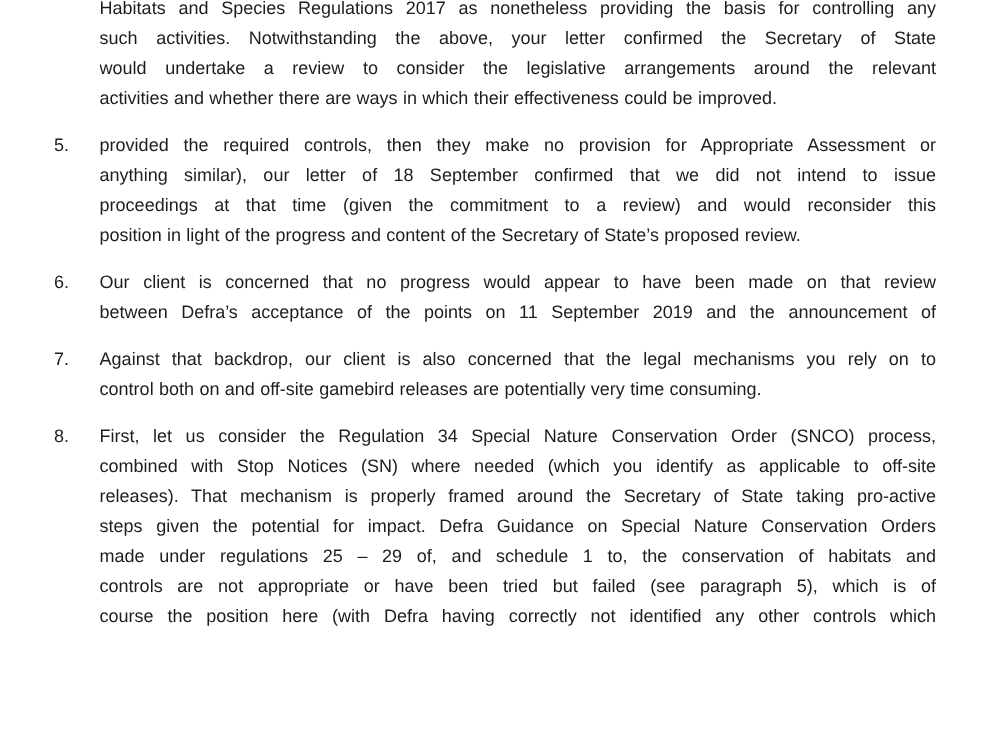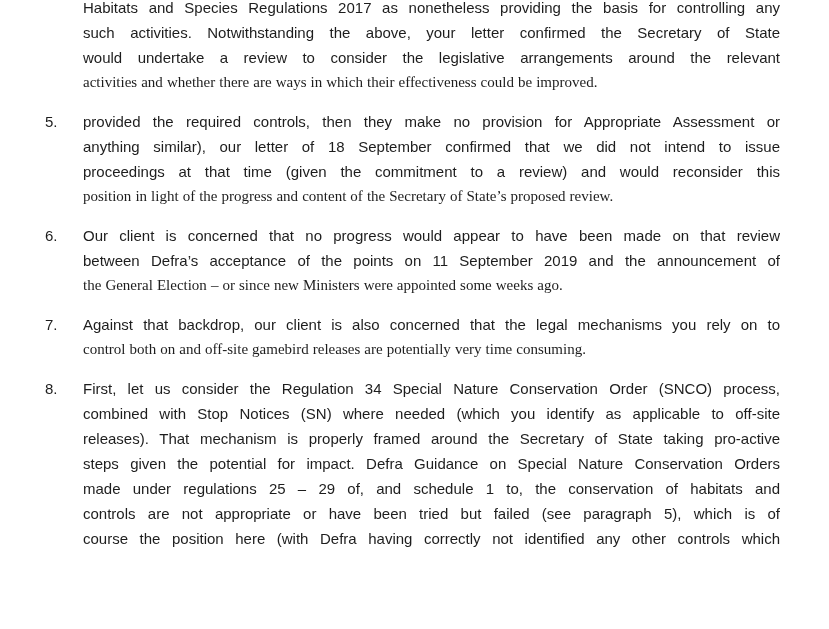--- a/index.html
+++ b/index.html
@@ -35,21 +35,20 @@
   .line {
     text-align: justify;
     text-align-last: justify;
     height: 25px;
     overflow: hidden;
     word-spacing: 0.02em;
   }
   .line.last {
     text-align: right;
     text-align-last: left;
-    font-family: Liberation Serif, serif;
   }
 </style>
 </head>
 <body>
 
 <div class="page">
 
   <div class="para">
     <div class="num"></div>
     <div class="body-col">
@@ -68,21 +67,20 @@
       <div class="line">proceedings at that time (given the commitment to a review) and would reconsider this</div>
       <div class="line last">position in light of the progress and content of the Secretary of State’s proposed review.</div>
     </div>
   </div>
 
   <div class="para">
     <div class="num">6.</div>
     <div class="body-col">
       <div class="line">Our client is concerned that no progress would appear to have been made on that review</div>
       <div class="line">between Defra’s acceptance of the points on 11 September 2019 and the announcement of</div>
-      <div class="line last">the General Election – or since new Ministers were appointed some weeks ago.</div>
     </div>
   </div>
 
   <div class="para">
     <div class="num">7.</div>
     <div class="body-col">
       <div class="line">Against that backdrop, our client is also concerned that the legal mechanisms you rely on to</div>
       <div class="line last">control both on and off-site gamebird releases are potentially very time consuming.</div>
     </div>
   </div>

